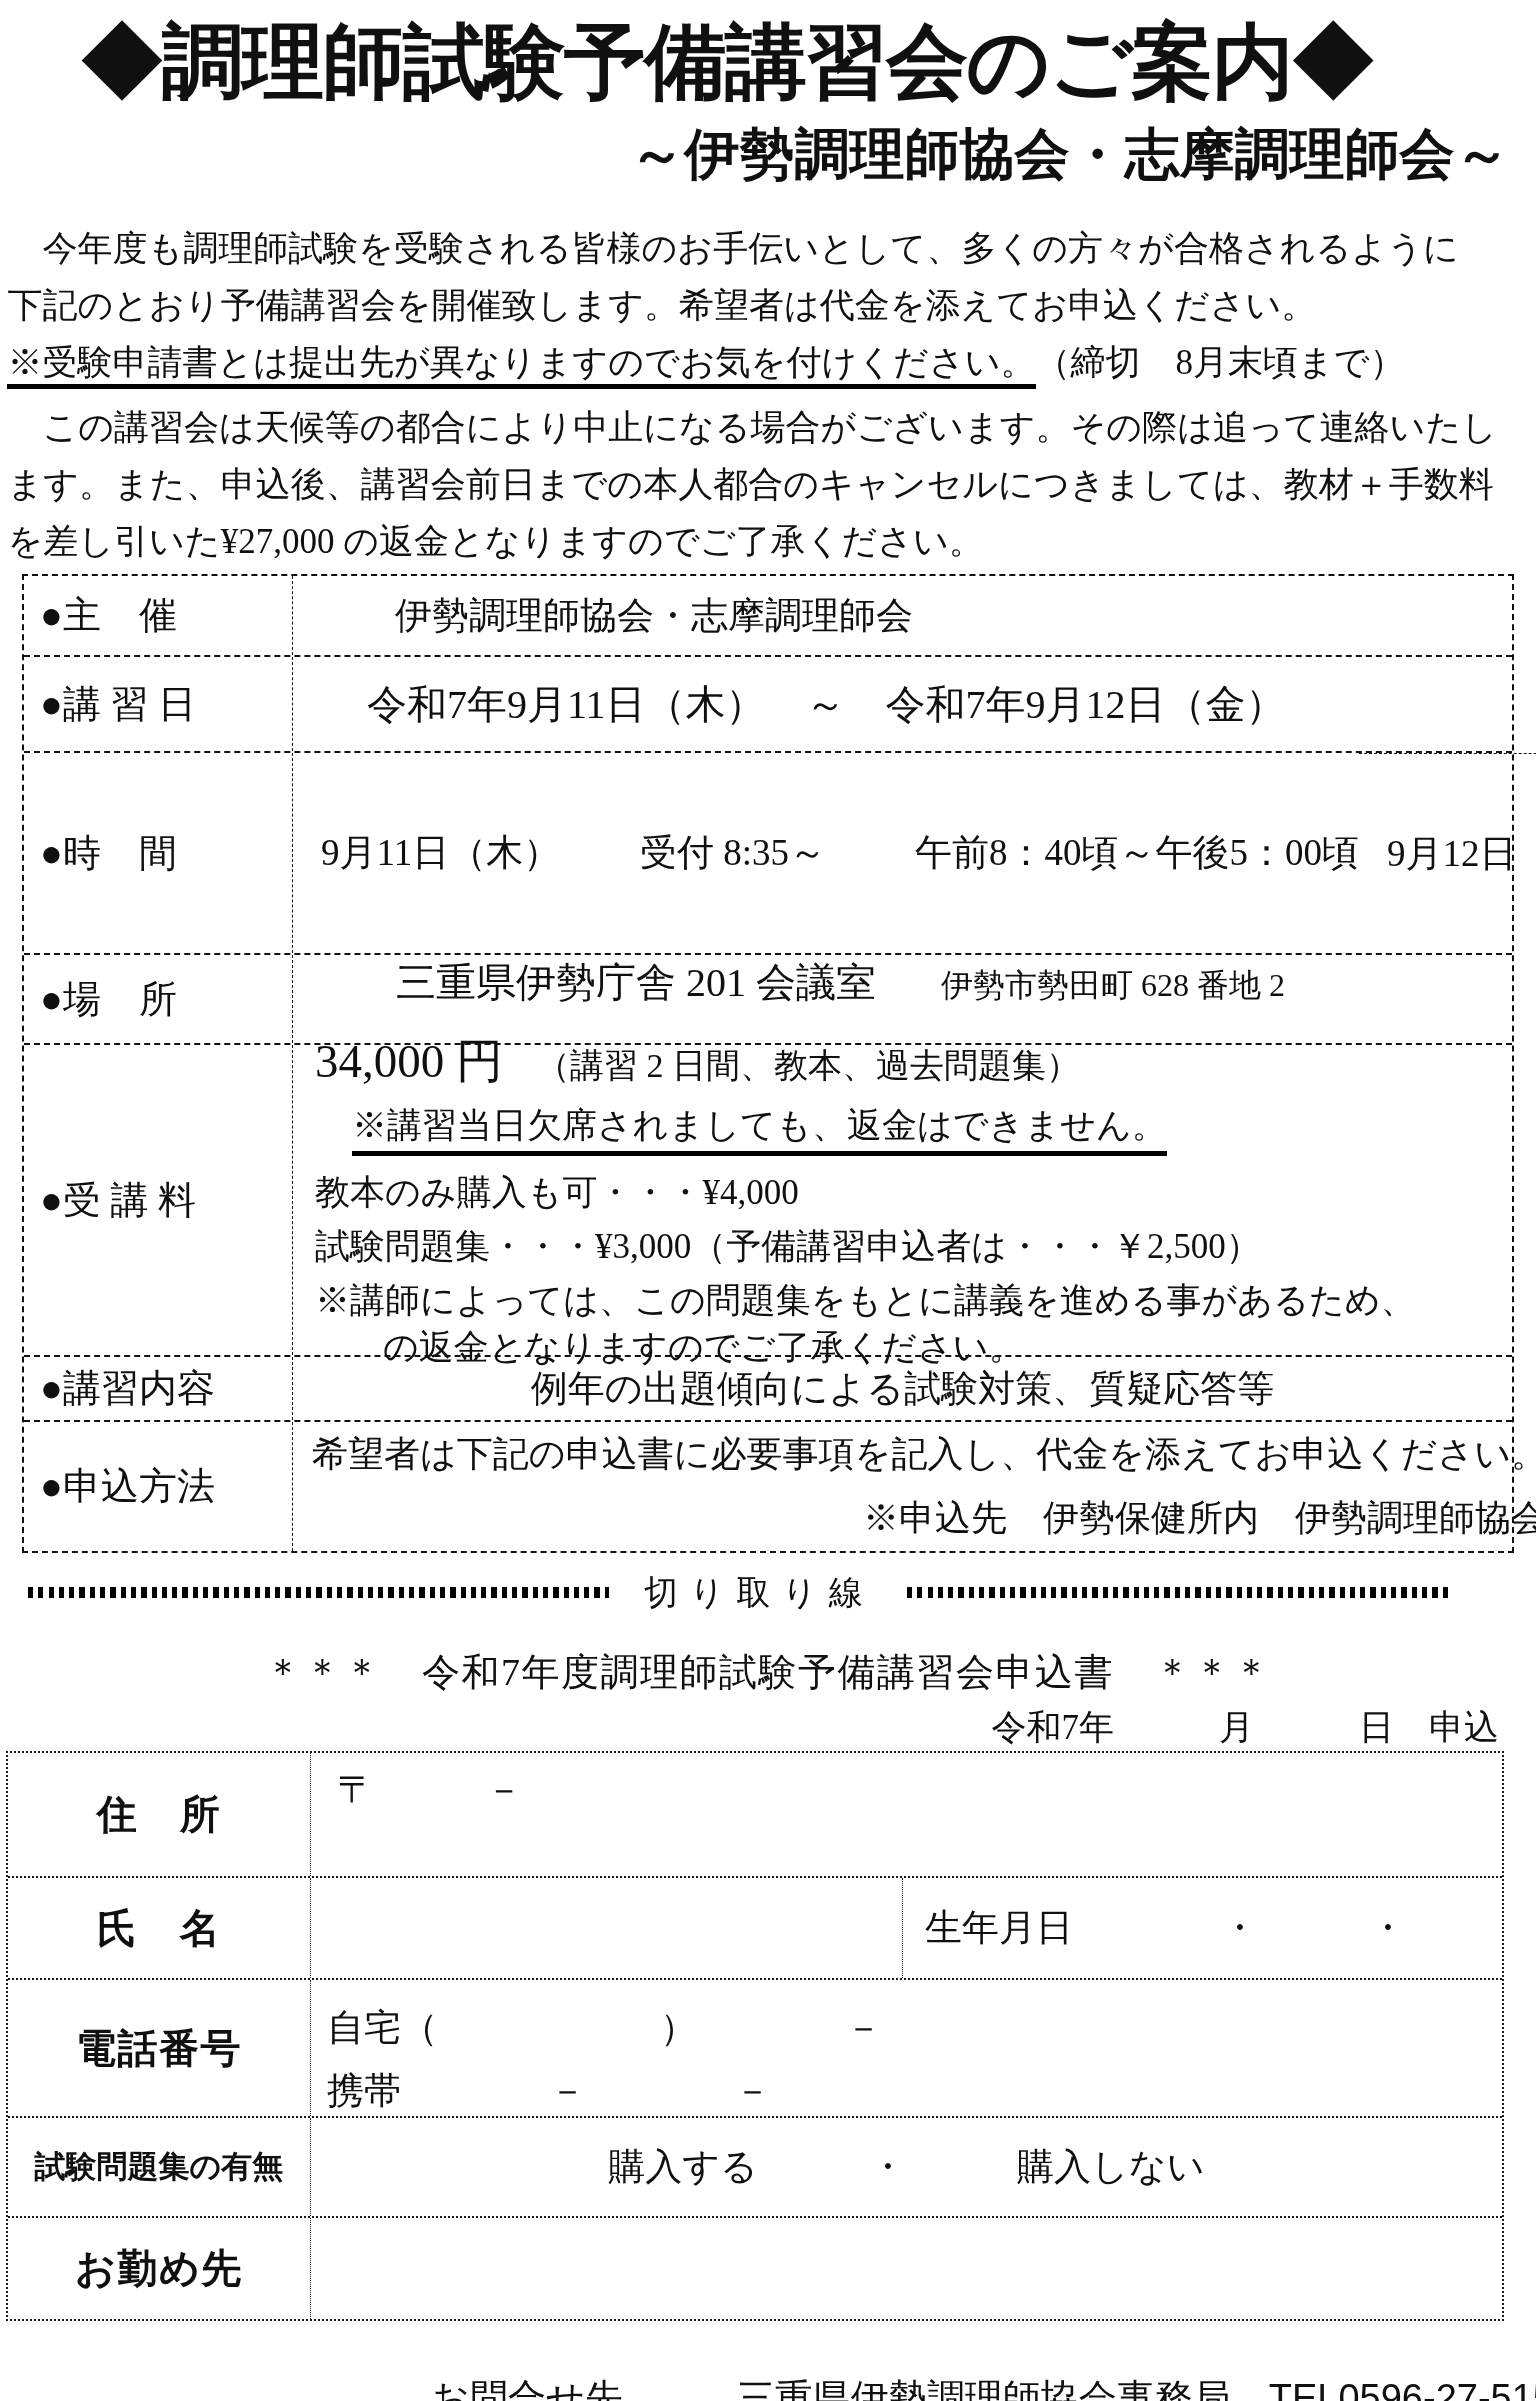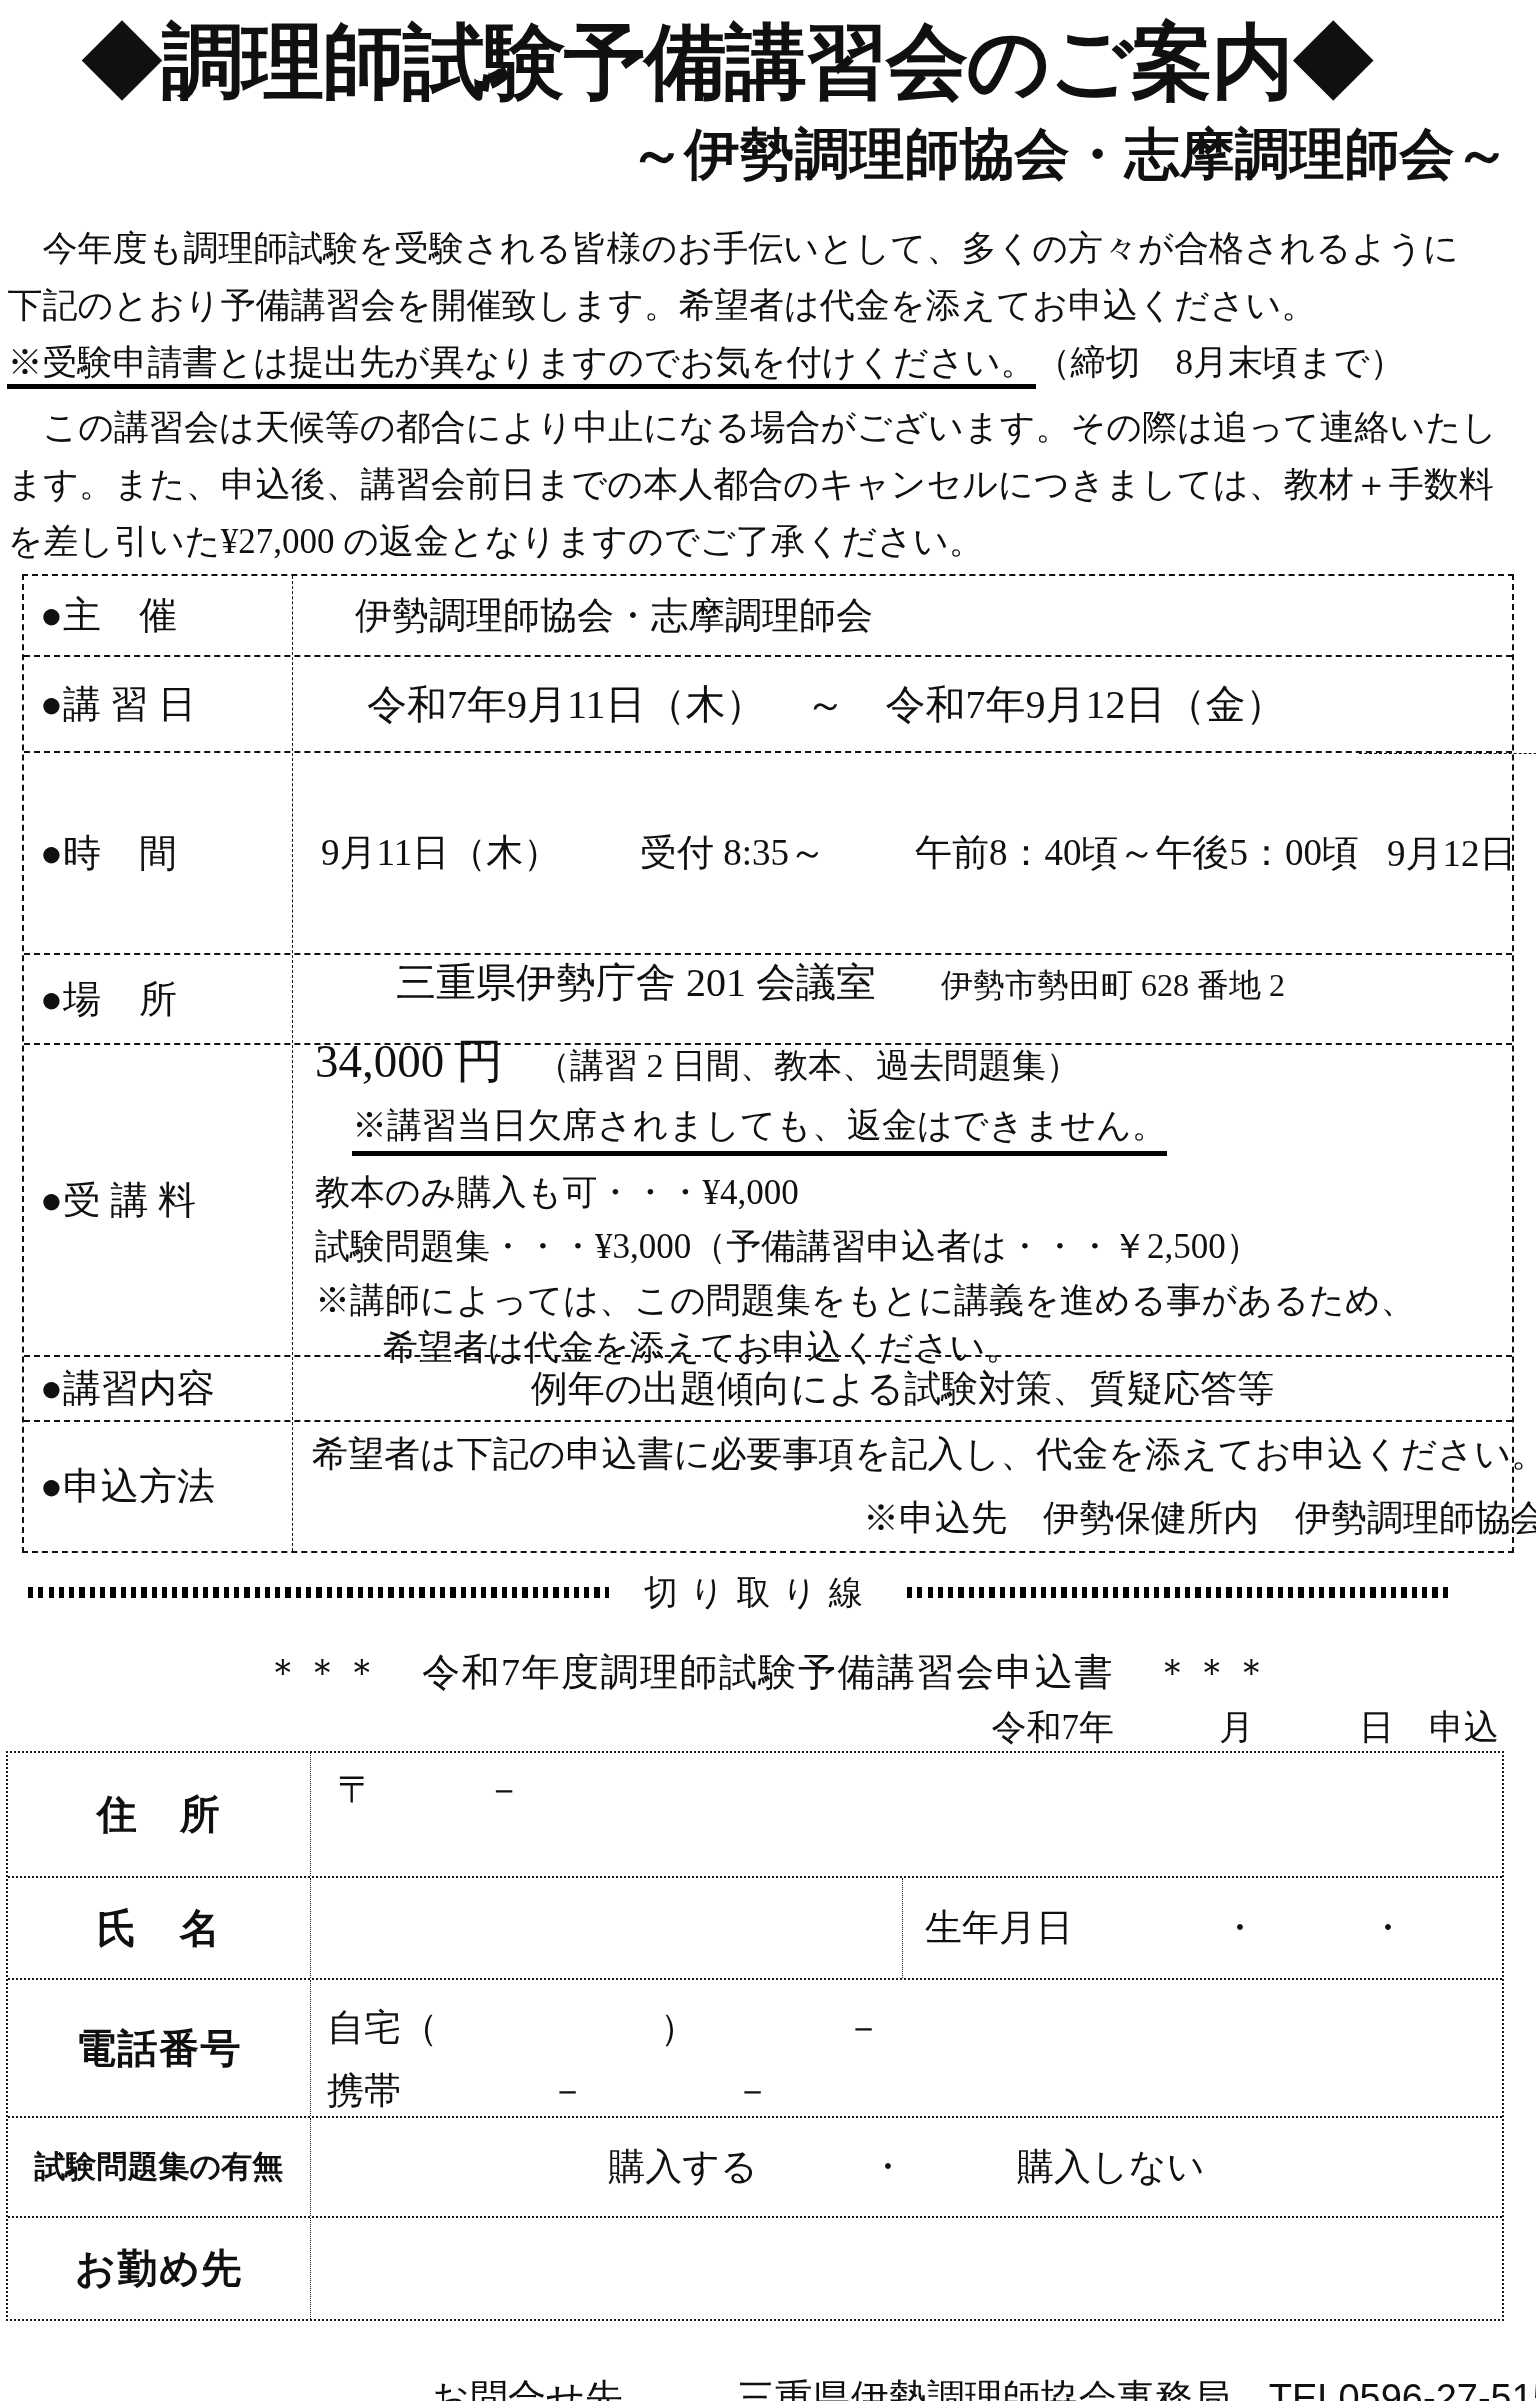--- a/index.html
+++ b/index.html
@@ -22,21 +22,21 @@
     font-weight: 900; font-size: 55px; line-height: 82px; white-space: nowrap;
   }
   
   .intro { margin: 25px 7.4px 0 7.4px; font-size: 35px; line-height: 57px; }
   .intro .line { white-space: nowrap; }
   .note-underline { border-bottom: 5.2px solid #000; padding-bottom: 2.2px; }
   .p2 { margin-top: 7.4px; }
   
   .info-table { margin: 4.4px 0 0 22px; width: 1492px; border: 2.2px dashed #111; }
   .irow { display: flex; border-top: 2.2px dashed #111; align-items: stretch; }
-  .irow:first-child { border-top: none; }
+  .irow:first-child { border-top: none; gap: 40px; }
   .ilabel {
     flex: 0 0 269px; border-right: 1.5px dashed #111;
     display: flex; align-items: center; padding-left: 16px;
     font-size: 38px; white-space: nowrap;
   }
   .ival { flex: 1; display: flex; align-items: center; padding-left: 62px; font-size: 37px; white-space: nowrap; }
   .h-org   { height: 79px; }
   .h-dates { height: 96px; gap: 12px; }
   .h-sched { height: 202px; }
   .h-venue { height: 90px; }
@@ -154,21 +154,21 @@
       <div class="ilabel">●受 講 料</div>
       <div class="ival-fee">
         <div class="fee-price-line">
           <span class="fee-price">34,000 円</span>
           <span class="fee-note">（講習 2 日間、教本、過去問題集）</span>
         </div>
         <div class="fee-warn"><span>※講習当日欠席されましても、返金はできません。</span></div>
         <div class="fee-line">教本のみ購入も可・・・¥4,000</div>
         <div class="fee-line">試験問題集・・・¥3,000（予備講習申込者は・・・￥2,500）</div>
         <div class="fee-line">※講師によっては、この問題集をもとに講義を進める事があるため、</div>
-        <div class="fee-line fee-indent">希望者は代金を添えてお申込ください。</div>
+        <div class="fee-line fee-indent">の返金となりますのでご了承ください。</div>
       </div>
     </div>
 
     <div class="irow h-cont">
       <div class="ilabel">●講習内容</div>
       <div class="ival ival-content">例年の出題傾向による試験対策、質疑応答等</div>
     </div>
 
     <div class="irow h-apply">
       <div class="ilabel">●申込方法</div>

